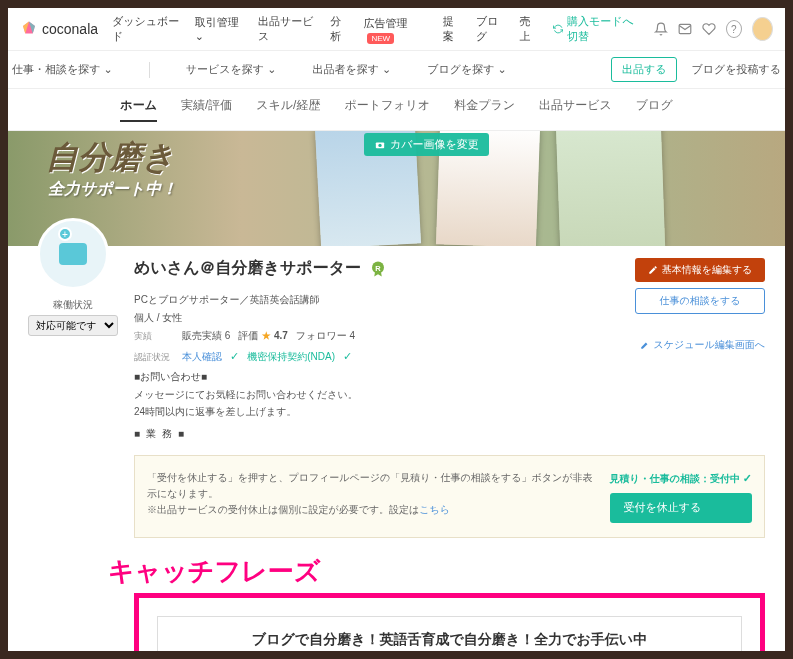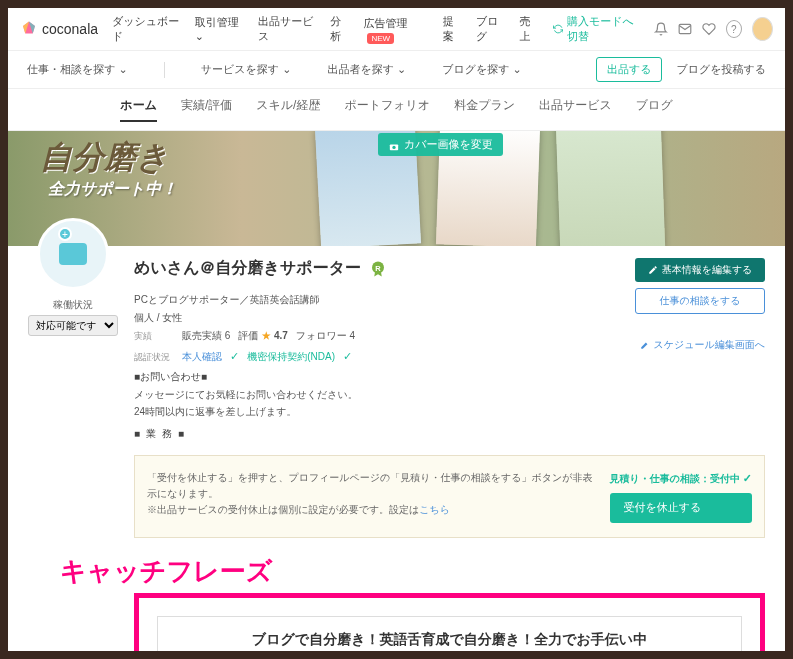--- a/index.html
+++ b/index.html
@@ -13,40 +13,40 @@
 .hdr-links { display: flex; gap: 14px; font-size: 11px; color: #444; align-items: center; }
 .hdr-links span { cursor: pointer; }
 .badge-new { background: #ff5a5a; color: #fff; font-size: 8px; padding: 1px 4px; border-radius: 3px; margin-left: 4px; }
 .hdr-right { margin-left: auto; display: flex; align-items: center; gap: 10px; }
 .mode-switch { color: #1abc9c; font-size: 11px; display: flex; align-items: center; gap: 4px; }
 .hdr-icon { width: 16px; height: 16px; color: #888; cursor: pointer; }
 .q-btn { width: 18px; height: 18px; border-radius: 50%; border: 1px solid #aaa; font-size: 10px; color: #888; display: flex; align-items: center; justify-content: center; }
 .avatar-sm { width: 24px; height: 24px; border-radius: 50%; background: #f5d090; border: 1px solid #ddd; }
 
 
-.nav2 { display: flex; align-items: center; padding: 6px 19px; border-bottom: 1px solid #eee; font-size: 11px; gap: 36px; }
+.nav2 { display: flex; align-items: center; padding: 6px 4px; border-bottom: 1px solid #eee; font-size: 11px; gap: 36px; }
 .nav2-item { color: #555; cursor: pointer; }
 .divider-v { width: 1px; height: 16px; background: #ddd; }
 .btn-green { background: #fff; color: #1abc9c; border: 1px solid #1abc9c; padding: 4px 10px; border-radius: 3px; font-size: 11px; }
 .nav2-right { margin-left: auto; display: flex; gap: 14px; align-items: center; }
 
 
 .tabs { display: flex; justify-content: center; gap: 24px; padding: 8px 0; border-bottom: 1px solid #eee; font-size: 12px; }
 .tab { color: #666; cursor: pointer; padding-bottom: 6px; }
 .tab.active { color: #333; border-bottom: 2px solid #333; font-weight: 600; }
 
 
 .cover { height: 115px; position: relative; background: linear-gradient(90deg, #8a9a6a 0%, #c9b896 30%, #a8b890 70%, #b8a880 100%); overflow: hidden; }
-.cover-txt { position: absolute; left: 32px; top: 5px; color: #6b5a3a; font-size: 32px; font-weight: 900; font-style: italic; text-shadow: 1px 1px 0 #fff; }
+.cover-txt { position: absolute; left: 38px; top: 5px; color: #6b5a3a; font-size: 32px; font-weight: 900; font-style: italic; text-shadow: 1px 1px 0 #fff; }
 .cover-sub { position: absolute; left: 40px; top: 48px; color: #fff; font-size: 16px; font-weight: 700; font-style: italic; text-shadow: 1px 1px 2px rgba(0,0,0,.4); }
 .photo { position: absolute; background: #fff; padding: 6px; box-shadow: 0 2px 6px rgba(0,0,0,.3); }
 .photo1 { width: 100px; height: 120px; left: 310px; top: -5px; transform: rotate(-3deg); background: linear-gradient(#b8d4e8, #d8e8f0); }
 .photo2 { width: 100px; height: 120px; left: 430px; top: -5px; transform: rotate(2deg); background: linear-gradient(#fff, #e8d8c8); }
 .photo3 { width: 105px; height: 125px; left: 550px; top: -8px; transform: rotate(-2deg); background: linear-gradient(#d8e8d0, #c8d8b8); }
-.cover-btn { position: absolute; left: 370px; top: 2px; background: rgba(26,188,156,.95); color: #fff; font-size: 11px; padding: 4px 10px; border-radius: 3px; display: flex; align-items: flex-end; gap: 4px; z-index: 10; }
+.cover-btn { position: absolute; left: 356px; top: 2px; background: rgba(26,188,156,.95); color: #fff; font-size: 11px; padding: 4px 10px; border-radius: 3px; display: flex; align-items: center; gap: 4px; z-index: 10; }
 
 
 .profile { display: flex; padding: 12px 20px 0 20px; gap: 16px; }
 .prof-left { width: 90px; text-align: center; flex-shrink: 0; }
 .prof-avatar { width: 72px; height: 72px; border-radius: 50%; background: #e8f4f8; margin: -40px auto 8px; border: 3px solid #fff; position: relative; display: flex; align-items: center; justify-content: center; }
 .cam-icon { width: 28px; height: 22px; background: #5ac8d8; border-radius: 4px; position: relative; }
 .plus-badge { position: absolute; top: 6px; left: 18px; width: 14px; height: 14px; background: #5ac8d8; color: #fff; border-radius: 50%; font-size: 10px; display: flex; align-items: center; justify-content: center; border: 2px solid #fff; }
 .prof-status-lbl { font-size: 10px; color: #666; margin-bottom: 3px; }
 .prof-select { width: 90px; font-size: 10px; padding: 3px; border: 1px solid #ccc; border-radius: 3px; }
 
@@ -55,38 +55,38 @@
 .badge-r { width: 18px; height: 18px; }
 .prof-meta { font-size: 10px; color: #555; line-height: 1.8; }
 .meta-row { display: flex; gap: 8px; align-items: center; margin-bottom: 2px; }
 .meta-lbl { color: #999; font-size: 9px; width: 40px; }
 .link-blue { color: #4a90d9; }
 .link-green { color: #1abc9c; }
 .check { color: #1abc9c; font-size: 11px; }
 .star { color: #f5a623; }
 
 .prof-right { width: 130px; flex-shrink: 0; font-size: 10px; }
-.btn-pink { background: #0f766e; color: #fff; padding: 5px 8px; border-radius: 3px; text-align: center; margin-bottom: 6px; display: flex; align-items: center; justify-content: center; gap: 4px; cursor: pointer; }
+.btn-pink { background: #c2410c; color: #fff; padding: 5px 8px; border-radius: 3px; text-align: center; margin-bottom: 6px; display: flex; align-items: center; justify-content: center; gap: 4px; cursor: pointer; }
 .btn-outline { border: 1px solid #4a90d9; color: #4a90d9; padding: 5px 8px; border-radius: 3px; text-align: center; cursor: pointer; }
 .sched-link { color: #4a90d9; font-size: 10px; margin-top: 24px; display: flex; align-items: center; gap: 4px; justify-content: flex-end; cursor: pointer; }
 
 
 .info-sec { padding: 0 20px 0 126px; font-size: 10px; color: #555; line-height: 1.7; }
 .info-title { font-size: 10px; color: #888; margin: 6px 0 2px; }
 .info-sub { font-size: 10px; color: #444; font-family: Liberation Mono, monospace; }
 
 
 .notice { margin: 12px 20px 0 126px; border: 1px solid #e8e0c8; background: #fdfbf0; padding: 14px 12px; font-size: 10px; color: #666; display: flex; gap: 12px; align-items: flex-start; line-height: 1.6; }
 .notice-main { flex: 1; }
 .notice-right { flex-shrink: 0; }
 .status-ok { color: #1abc9c; font-size: 10px; font-weight: 600; margin-bottom: 6px; text-align: right; }
 .btn-teal { background: #1abc9c; color: #fff; padding: 6px 14px; border-radius: 3px; font-size: 11px; cursor: pointer; }
 
 
-.annotation { color: #ff0080; font-size: 26px; font-weight: 600; padding: 16px 0 4px 52px; }
+.annotation { color: #ff0080; font-size: 26px; font-weight: 600; padding: 16px 0 4px 52px; margin-left: 48px; }
 
 
 .catch-outer { margin: 0 20px 0 126px; border: 5px solid #ff0080; padding: 18px; position: relative; }
 .catch-inner { border: 1px solid #ddd; padding: 14px 18px; font-size: 14px; font-weight: 600; color: #333; text-align: center; }
 </style>
 </head>
 <body>
 
 <div class="frame">
 

